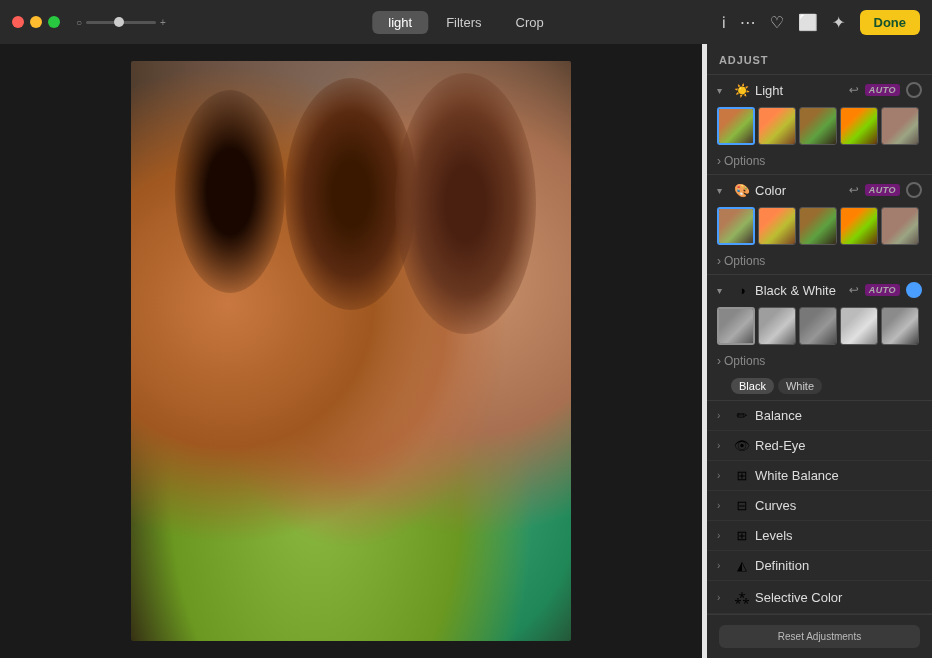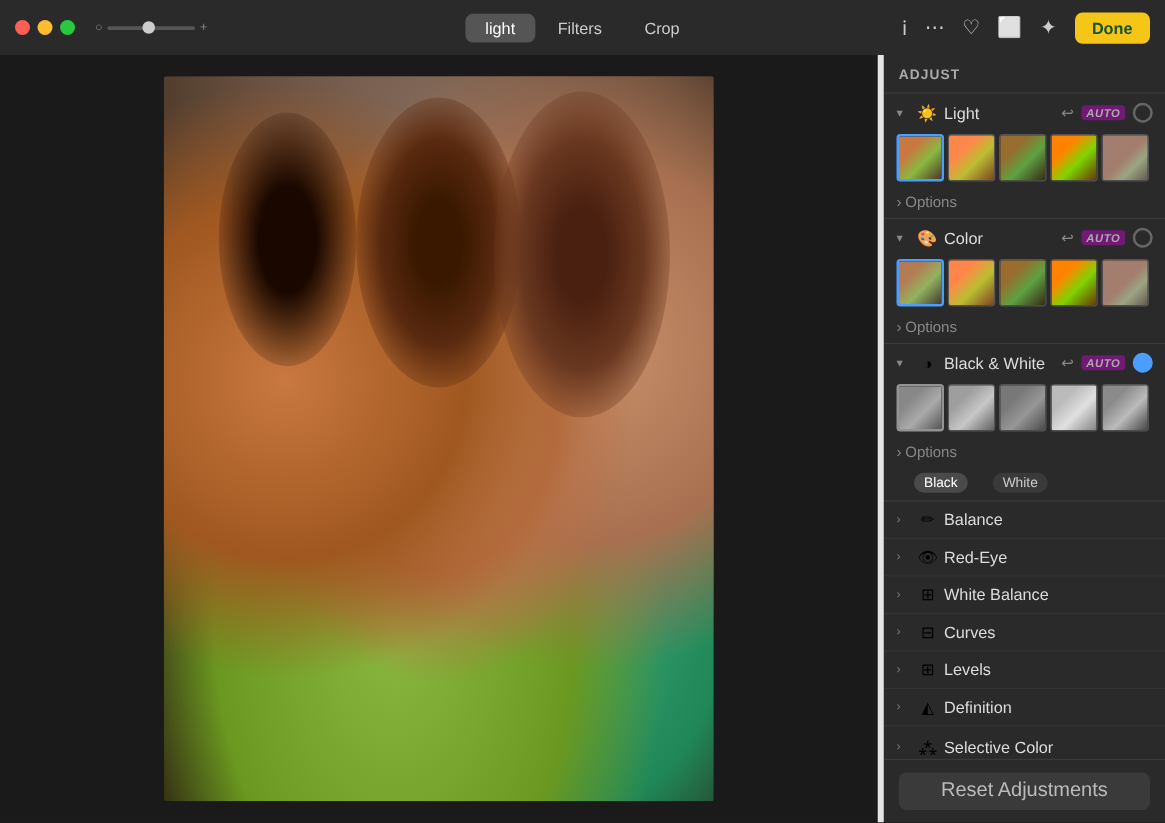--- a/index.html
+++ b/index.html
@@ -369,38 +369,38 @@
       border-top: 1px solid #3a3a3a;
       flex-shrink: 0;
     }
     .reset-adj-btn {
       width: 100%;
       background: #3a3a3a;
       color: #bbb;
       border: none;
       border-radius: 6px;
       padding: 6px;
-      font-size: 16px;
+      font-size: 10px;
       cursor: pointer;
     }
 
     
     .bw-section .thumb-item { 
       filter: grayscale(1);
     }
 
     .options-expanded {
       padding: 4px 10px 6px 24px;
       font-size: 12px;
       color: #aaa;
     }
     .options-content {
       display: flex;
       flex-wrap: wrap;
-      gap: 20px;
+      gap: 4px;
     }
     .opt-chip {
       background: #3a3a3a;
       padding: 2px 8px;
       border-radius: 10px;
       font-size: 11px;
       color: #ccc;
       cursor: pointer;
     }
     .opt-chip.selected {

